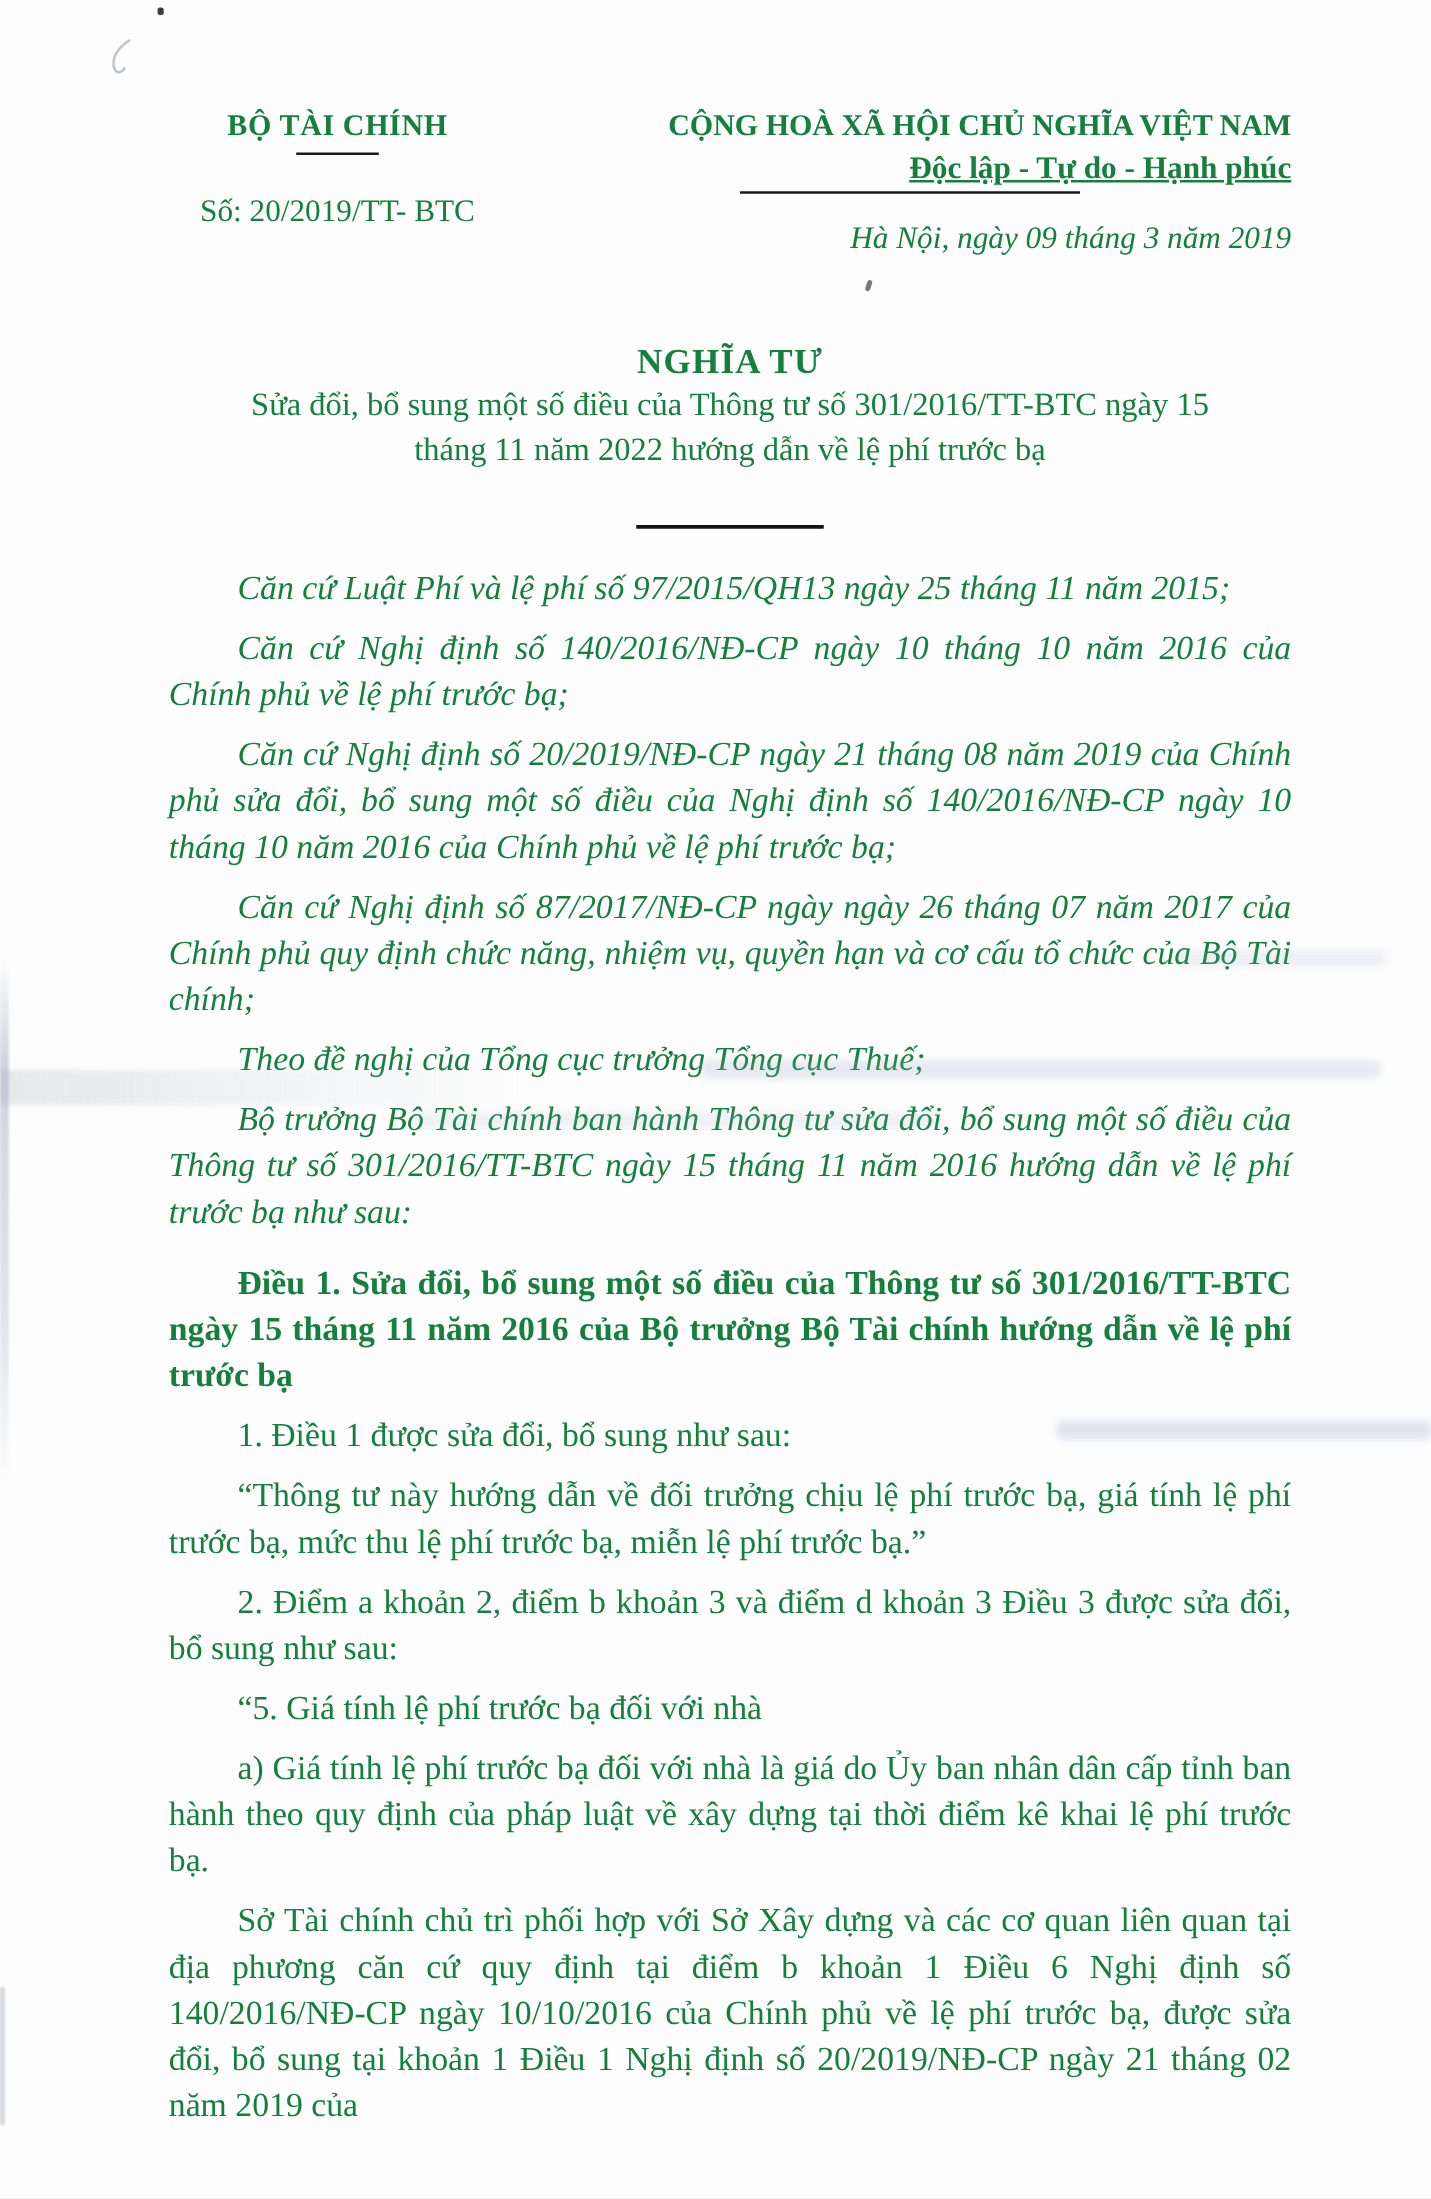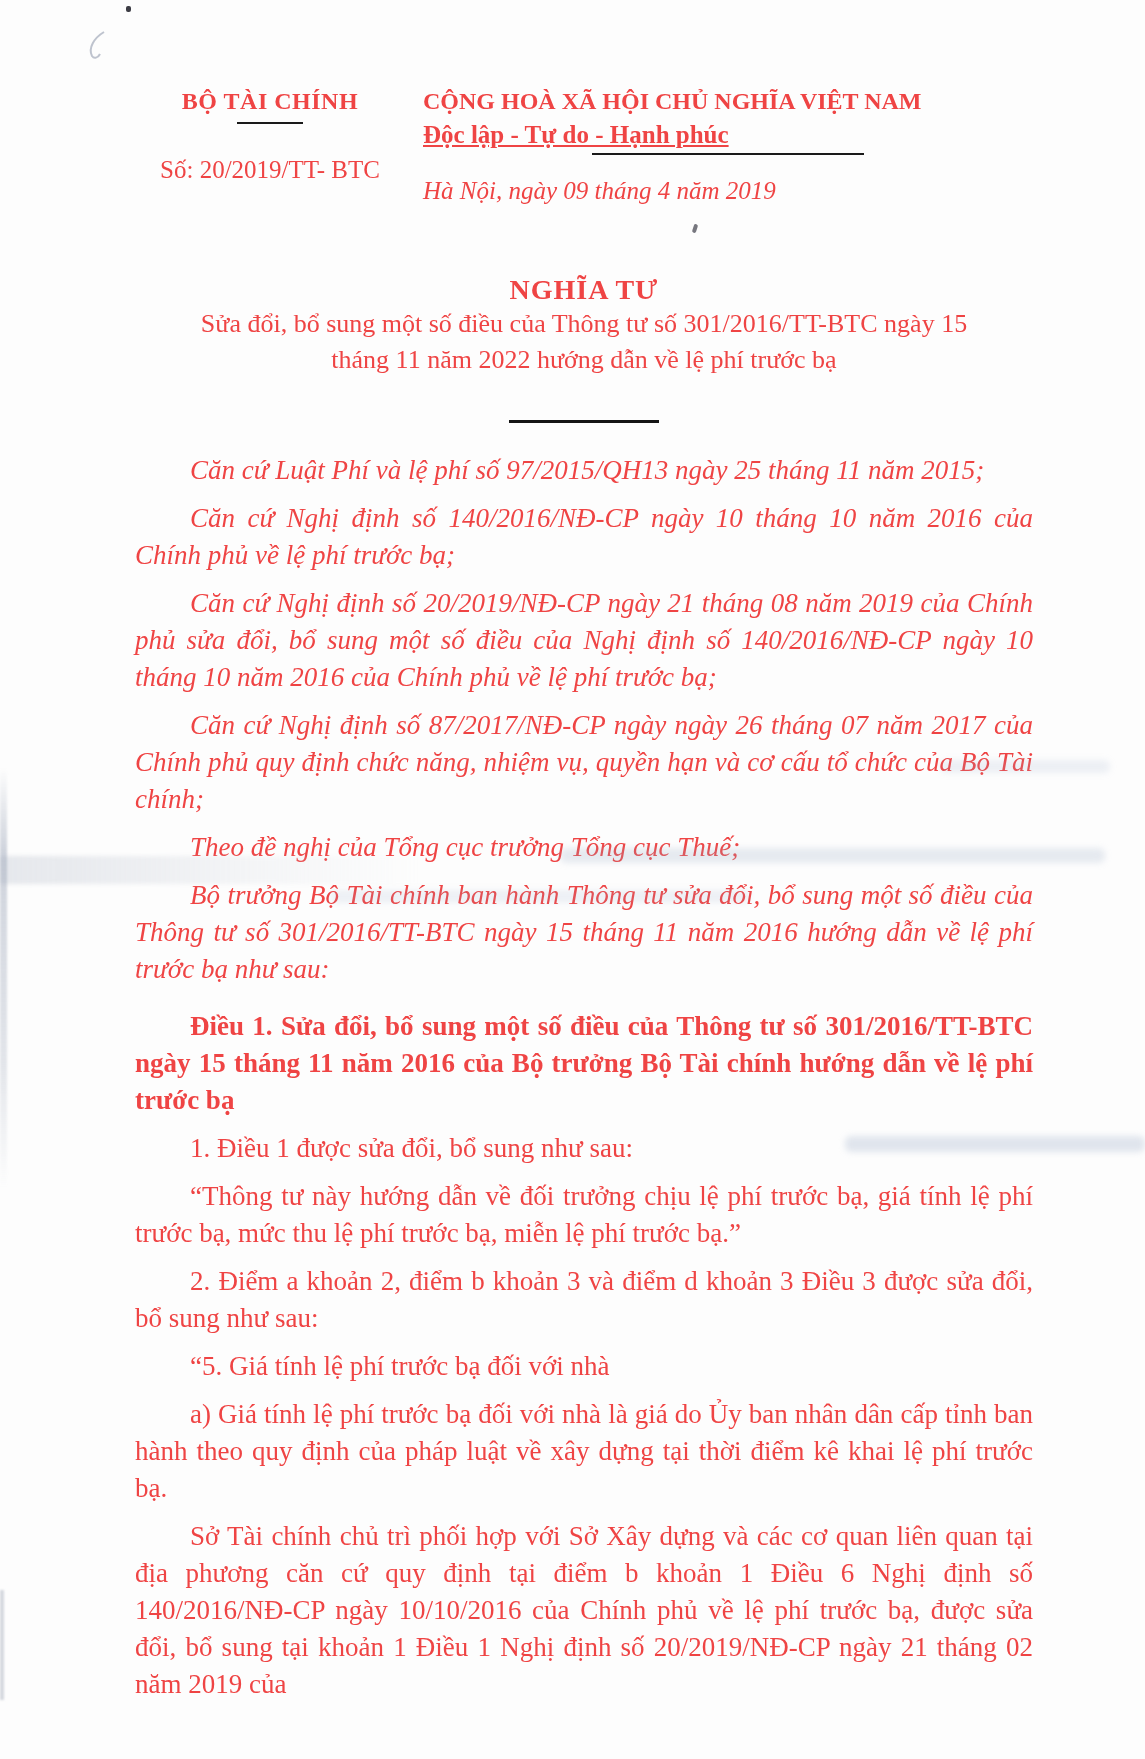--- a/index.html
+++ b/index.html
@@ -2,35 +2,35 @@
 <html lang="vi"><head>
 <meta charset="utf-8">
 <style>
   html,body{margin:0;padding:0;background:#e8e8e8;}
   .page{
     position:relative;
     width:1145px;height:1759px;
     margin:0 auto;
     background:#fdfdfd;
     font-family:"Liberation Serif","DejaVu Serif",serif;
-    color:#ef4444;
+    color:#15803d;
     overflow:hidden;
     box-sizing:border-box;
     padding:88px 112px 0 135px;
   }
   
   .doc-header{position:relative;height:142px;}
   .header-left{
     position:absolute;left:0;top:0;width:270px;text-align:center;
   }
   .agency{font-weight:700;font-size:24px;letter-spacing:.5px;}
   .rule-agency{width:66px;height:2px;background:#1a1a1a;margin:7px auto 0;}
   .doc-number{font-size:25px;margin-top:32px;white-space:nowrap;}
   .header-right{
-    position:absolute;left:288px;top:0;width:610px;text-align:left;
+    position:absolute;left:288px;top:0;width:610px;text-align:right;
   }
   .nat-title{font-weight:700;font-size:24px;white-space:nowrap;}
   .nat-motto{font-weight:700;font-size:25px;margin-top:6px;text-decoration:underline;}
   .rule-motto{width:272px;height:2px;background:#1a1a1a;margin:4px auto 0;}
   .place-date{font-style:italic;font-size:25px;margin-top:22px;white-space:nowrap;}
   
   .title-block{text-align:center;margin-top:44px;}
   .doc-type{font-weight:700;font-size:28px;letter-spacing:1px;}
   .subject{font-weight:400;font-size:26px;line-height:36px;}
   .rule-title{width:150px;height:3px;background:#151515;margin:42px auto 0;}
@@ -83,21 +83,21 @@
   <header class="doc-header">
     <div class="header-left">
       <div class="agency">BỘ TÀI CHÍNH</div>
       <div class="rule-agency"></div>
       <div class="doc-number">Số: 20/2019/TT- BTC</div>
     </div>
     <div class="header-right">
       <div class="nat-title">CỘNG HOÀ XÃ HỘI CHỦ NGHĨA VIỆT NAM</div>
       <div class="nat-motto">Độc lập - Tự do - Hạnh phúc</div>
       <div class="rule-motto"></div>
-      <div class="place-date">Hà Nội, ngày 09 tháng 4 năm 2019</div>
+      <div class="place-date">Hà Nội, ngày 09 tháng 3 năm 2019</div>
     </div>
   </header>
 
   <section class="title-block">
     <div class="doc-type">NGHĨA TƯ</div>
     <div class="subject">
       <span>Sửa đổi, bổ sung một số điều của Thông tư số 301/2016/TT-BTC ngày 15</span><br>
       <span>tháng 11 năm 2022 hướng dẫn về lệ phí trước bạ</span>
     </div>
     <div class="rule-title"></div>

